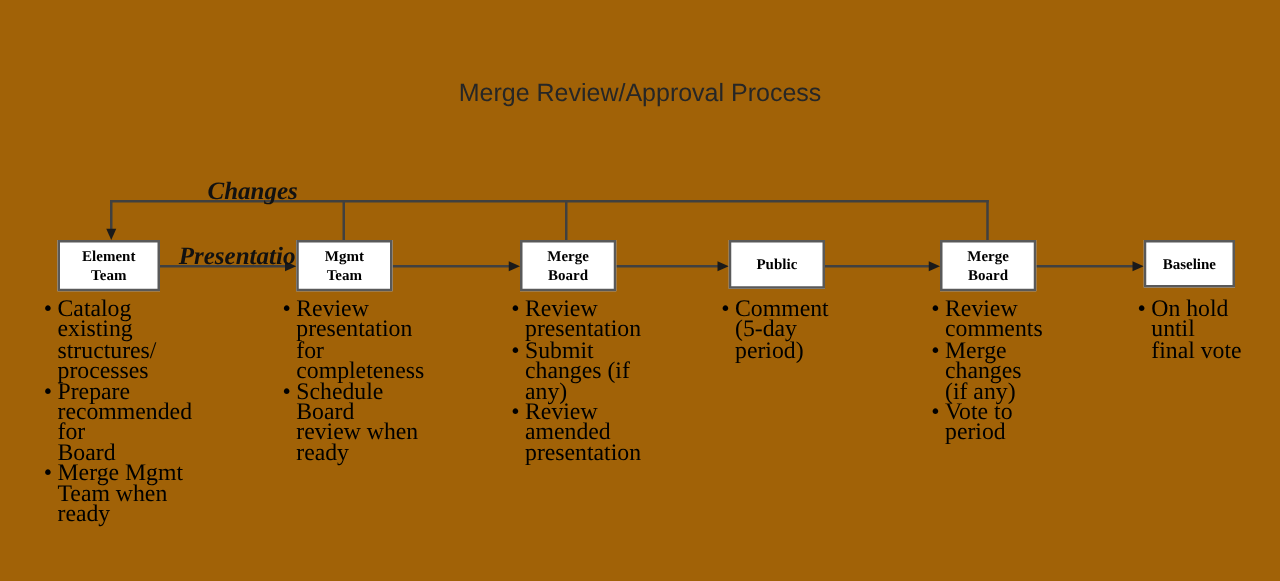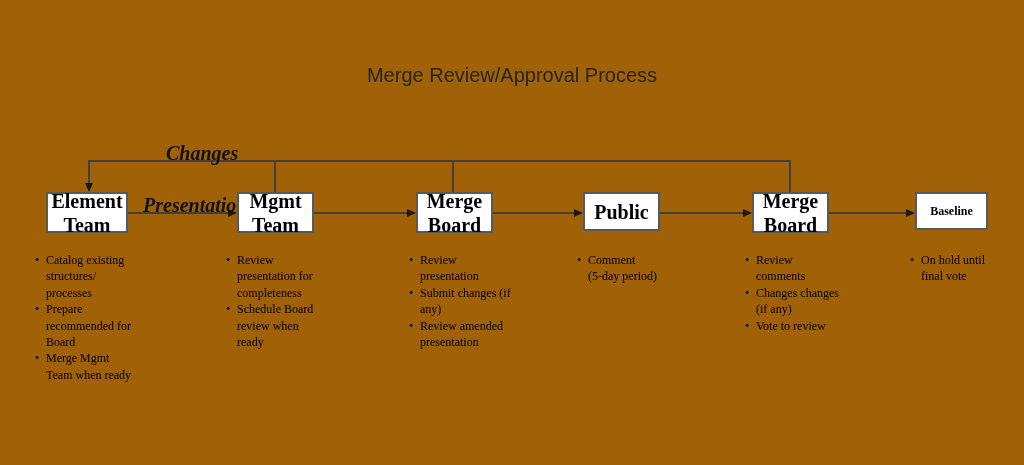--- a/index.html
+++ b/index.html
@@ -40,21 +40,21 @@
     position: absolute;
     top: 192px;
     height: 41px;
     border: 2px solid #595959;
     background: #ffffff;
     display: flex;
     align-items: center;
     justify-content: center;
     text-align: center;
     font-weight: bold;
-    font-size: 20px;
+    font-size: 12px;
     line-height: 1.2;
     white-space: pre-line;
     box-sizing: border-box;
   }
   .node.element  { left: 46px;  width: 82px; }
   .node.mgmt     { left: 237px; width: 77px; }
   .node.mb1      { left: 416px; width: 77px; }
   .node.public   { left: 583px; width: 77px; height: 39px; }
   .node.mb2      { left: 752px; width: 77px; }
   .node.baseline { left: 915px; width: 73px; height: 38px; font-size: 12px; }
@@ -91,25 +91,25 @@
   .ah-elem { left: 84.5px; top: 183px; }
   .ah1 { left: 228px; top: 208.5px; }
   .ah2 { left: 407px; top: 208.5px; }
   .ah3 { left: 574px; top: 208.5px; }
   .ah4 { left: 743px; top: 208.5px; }
   .ah5 { left: 906px; top: 208.5px; }
 
   
   .notes {
     position: absolute;
-    top: 252px;
+    top: 240px;
     margin: 0;
     padding: 0;
     list-style: none;
-    font-size: 12px;
+    font-size: 19px;
     line-height: 16.4px;
   }
   .notes li {
     position: relative;
     padding-left: 11px;
     white-space: pre-line;
   }
   .notes li::before {
     content: "\2022";
     position: absolute;
@@ -195,23 +195,23 @@
   </ul>
 
   <ul class="notes n4">
     <li>Comment
 (5-day period)</li>
   </ul>
 
   <ul class="notes n5">
     <li>Review
 comments</li>
-    <li>Changes changes
+    <li>Merge changes
 (if any)</li>
-    <li>Vote to review</li>
+    <li>Vote to period</li>
   </ul>
 
   <ul class="notes n6">
     <li>On hold until
 final vote</li>
   </ul>
 
 </div>
 
 </body></html>

